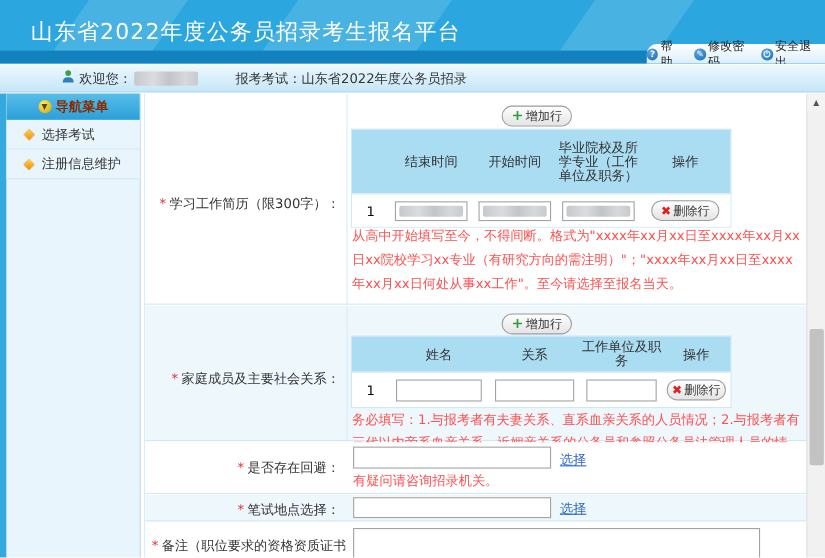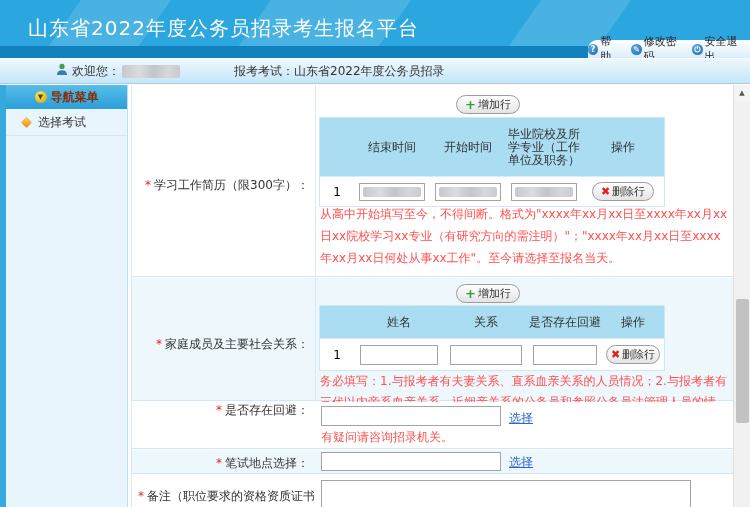--- a/index.html
+++ b/index.html
@@ -13,21 +13,21 @@
   .hdr-substrip { position:absolute; left:0; top:46px; width:750px; height:12px; background:#1282bf; }
   .hdr-tab { position:absolute; right:0; top:40px; width:162px; height:18px; background:linear-gradient(#ffffff,#d9eefb); border-top-left-radius:9px; display:flex; align-items:center; justify-content:flex-end; padding-right:4px; gap:7px; z-index:4; }
   .hdr-action { display:flex; align-items:center; gap:2px; font-size:11px; color:#222; cursor:pointer; }
   .disc { display:inline-block; width:11px; height:11px; border-radius:50%; background:radial-gradient(circle at 35% 30%, #5aa6e0, #1b6cb4); color:#fff; font-size:8px; line-height:11px; text-align:center; font-weight:bold; }
 
   
   .welcome { position:absolute; left:0; top:58px; width:750px; height:26px; background:linear-gradient(#edf8fe,#c6e6f8); border-bottom:1px solid #9fd0ec; border-top:1px solid #fff; display:flex; align-items:center; font-size:12px; color:#333; }
   .welcome .person { margin-left:56px; margin-right:4px; }
   .redact { display:inline-block; height:13px; border-radius:2px; background:linear-gradient(90deg,#c6c9cc,#dadcde 30%,#c2c5c8 55%,#d6d8da 80%,#c8cbce); filter:blur(0.7px); }
   .welcome .name-redact { width:58px; margin:0 14px 0 2px; }
-  .welcome .exam-info { margin-left:40px; }
+  .welcome .exam-info { margin-left:20px; }
 
   
   .left-strip { position:absolute; left:0; top:85px; width:6px; height:422px; background:#35a9de; }
   .sidebar { position:absolute; left:6px; top:85px; width:122px; height:422px; background:#e9f5fd; border-right:1px solid #bfe0f2; }
   .side-hd { height:24px; background:linear-gradient(#58bde9,#2b9fd9); display:flex; align-items:center; justify-content:center; gap:4px; font-size:12px; font-weight:bold; color:#8a2a00; }
   .side-hd .ydisc { width:12px; height:12px; border-radius:50%; background:radial-gradient(circle at 35% 30%,#ffe961,#c9a50a); color:#5a4a00; font-size:7px; line-height:12px; text-align:center; }
   .side-item { height:27px; border-bottom:1px solid #cfe8f6; display:flex; align-items:center; padding-left:17px; gap:8px; font-size:12px; color:#333; cursor:pointer; background:#e9f5fd; }
   .bullet { width:7px; height:7px; background:linear-gradient(135deg,#ffd24a,#ef8d08); transform:rotate(45deg); box-shadow:0 0 1px #b96e00; }
 
   
@@ -108,20 +108,24 @@
   <div class="left-strip"></div>
   <div class="sidebar">
     <div class="side-hd">
       <span class="ydisc">▼</span>
       <span>导航菜单</span>
     </div>
     <div class="side-item">
       <span class="bullet"></span>
       <span>选择考试</span>
     </div>
+    <div class="side-item">
+      <span class="bullet"></span>
+      <span>注册信息维护</span>
+    </div>
   </div>
 
   <div class="main">
 
     <div class="frow row-a">
       <div class="col-line"></div>
       <div class="flabel" style="top:92px">
         <span class="req">*</span><span>学习工作简历（限300字）：</span>
       </div>
       <div style="position:absolute;left:324px;top:9px;">
@@ -175,21 +179,21 @@
         <span class="add-btn">
           <span class="plus">+</span>
           <span>增加行</span>
         </span>
       </div>
       <div class="dtable" style="left:187px;top:27px;width:346px;">
         <div class="thead" style="height:32px">
           <div class="th" style="width:34px"></div>
           <div class="th" style="width:90px">姓名</div>
           <div class="th" style="width:84px">关系</div>
-          <div class="th" style="width:74px">是否存在回避</div>
+          <div class="th" style="width:74px">工作单位及职务</div>
           <div class="th" style="width:62px">操作</div>
         </div>
         <div class="trow" style="height:32px">
           <div class="td" style="width:34px;height:100%">1</div>
           <div class="td" style="width:90px;height:100%">
             <input class="plain" style="width: 78px;">
           </div>
           <div class="td" style="width:84px;height:100%">
             <input class="plain" style="width: 72px;">
           </div>
@@ -201,21 +205,21 @@
               <span class="xmark">✖</span>
               <span>删除行</span>
             </span>
           </div>
         </div>
       </div>
       <div class="note" style="left:188px;top:93px;width:412px;line-height:21px;">务必填写：1.与报考者有夫妻关系、直系血亲关系的人员情况；2.与报考者有三代以内旁系血亲关系、近姻亲关系的公务员和参照公务员法管理人员的情况。</div>
     </div>
 
     <div class="frow row-c">
-      <div class="flabel" style="top:0">
+      <div class="flabel" style="top:15px">
         <span class="req">*</span><span>是否存在回避：</span>
       </div>
       <input class="plain" style="position: absolute; left: 189px; top: 4px; width: 180px;">
       <a class="slink" style="position:absolute;left:377px;top:8px;">选择</a>
       <div class="note" style="left:189px;top:26px;line-height:18px;text-align:center;">有疑问请咨询招录机关。</div>
     </div>
 
     <div class="frow row-d">
       <div class="flabel" style="top:5px">
         <span class="req">*</span><span>笔试地点选择：</span>

